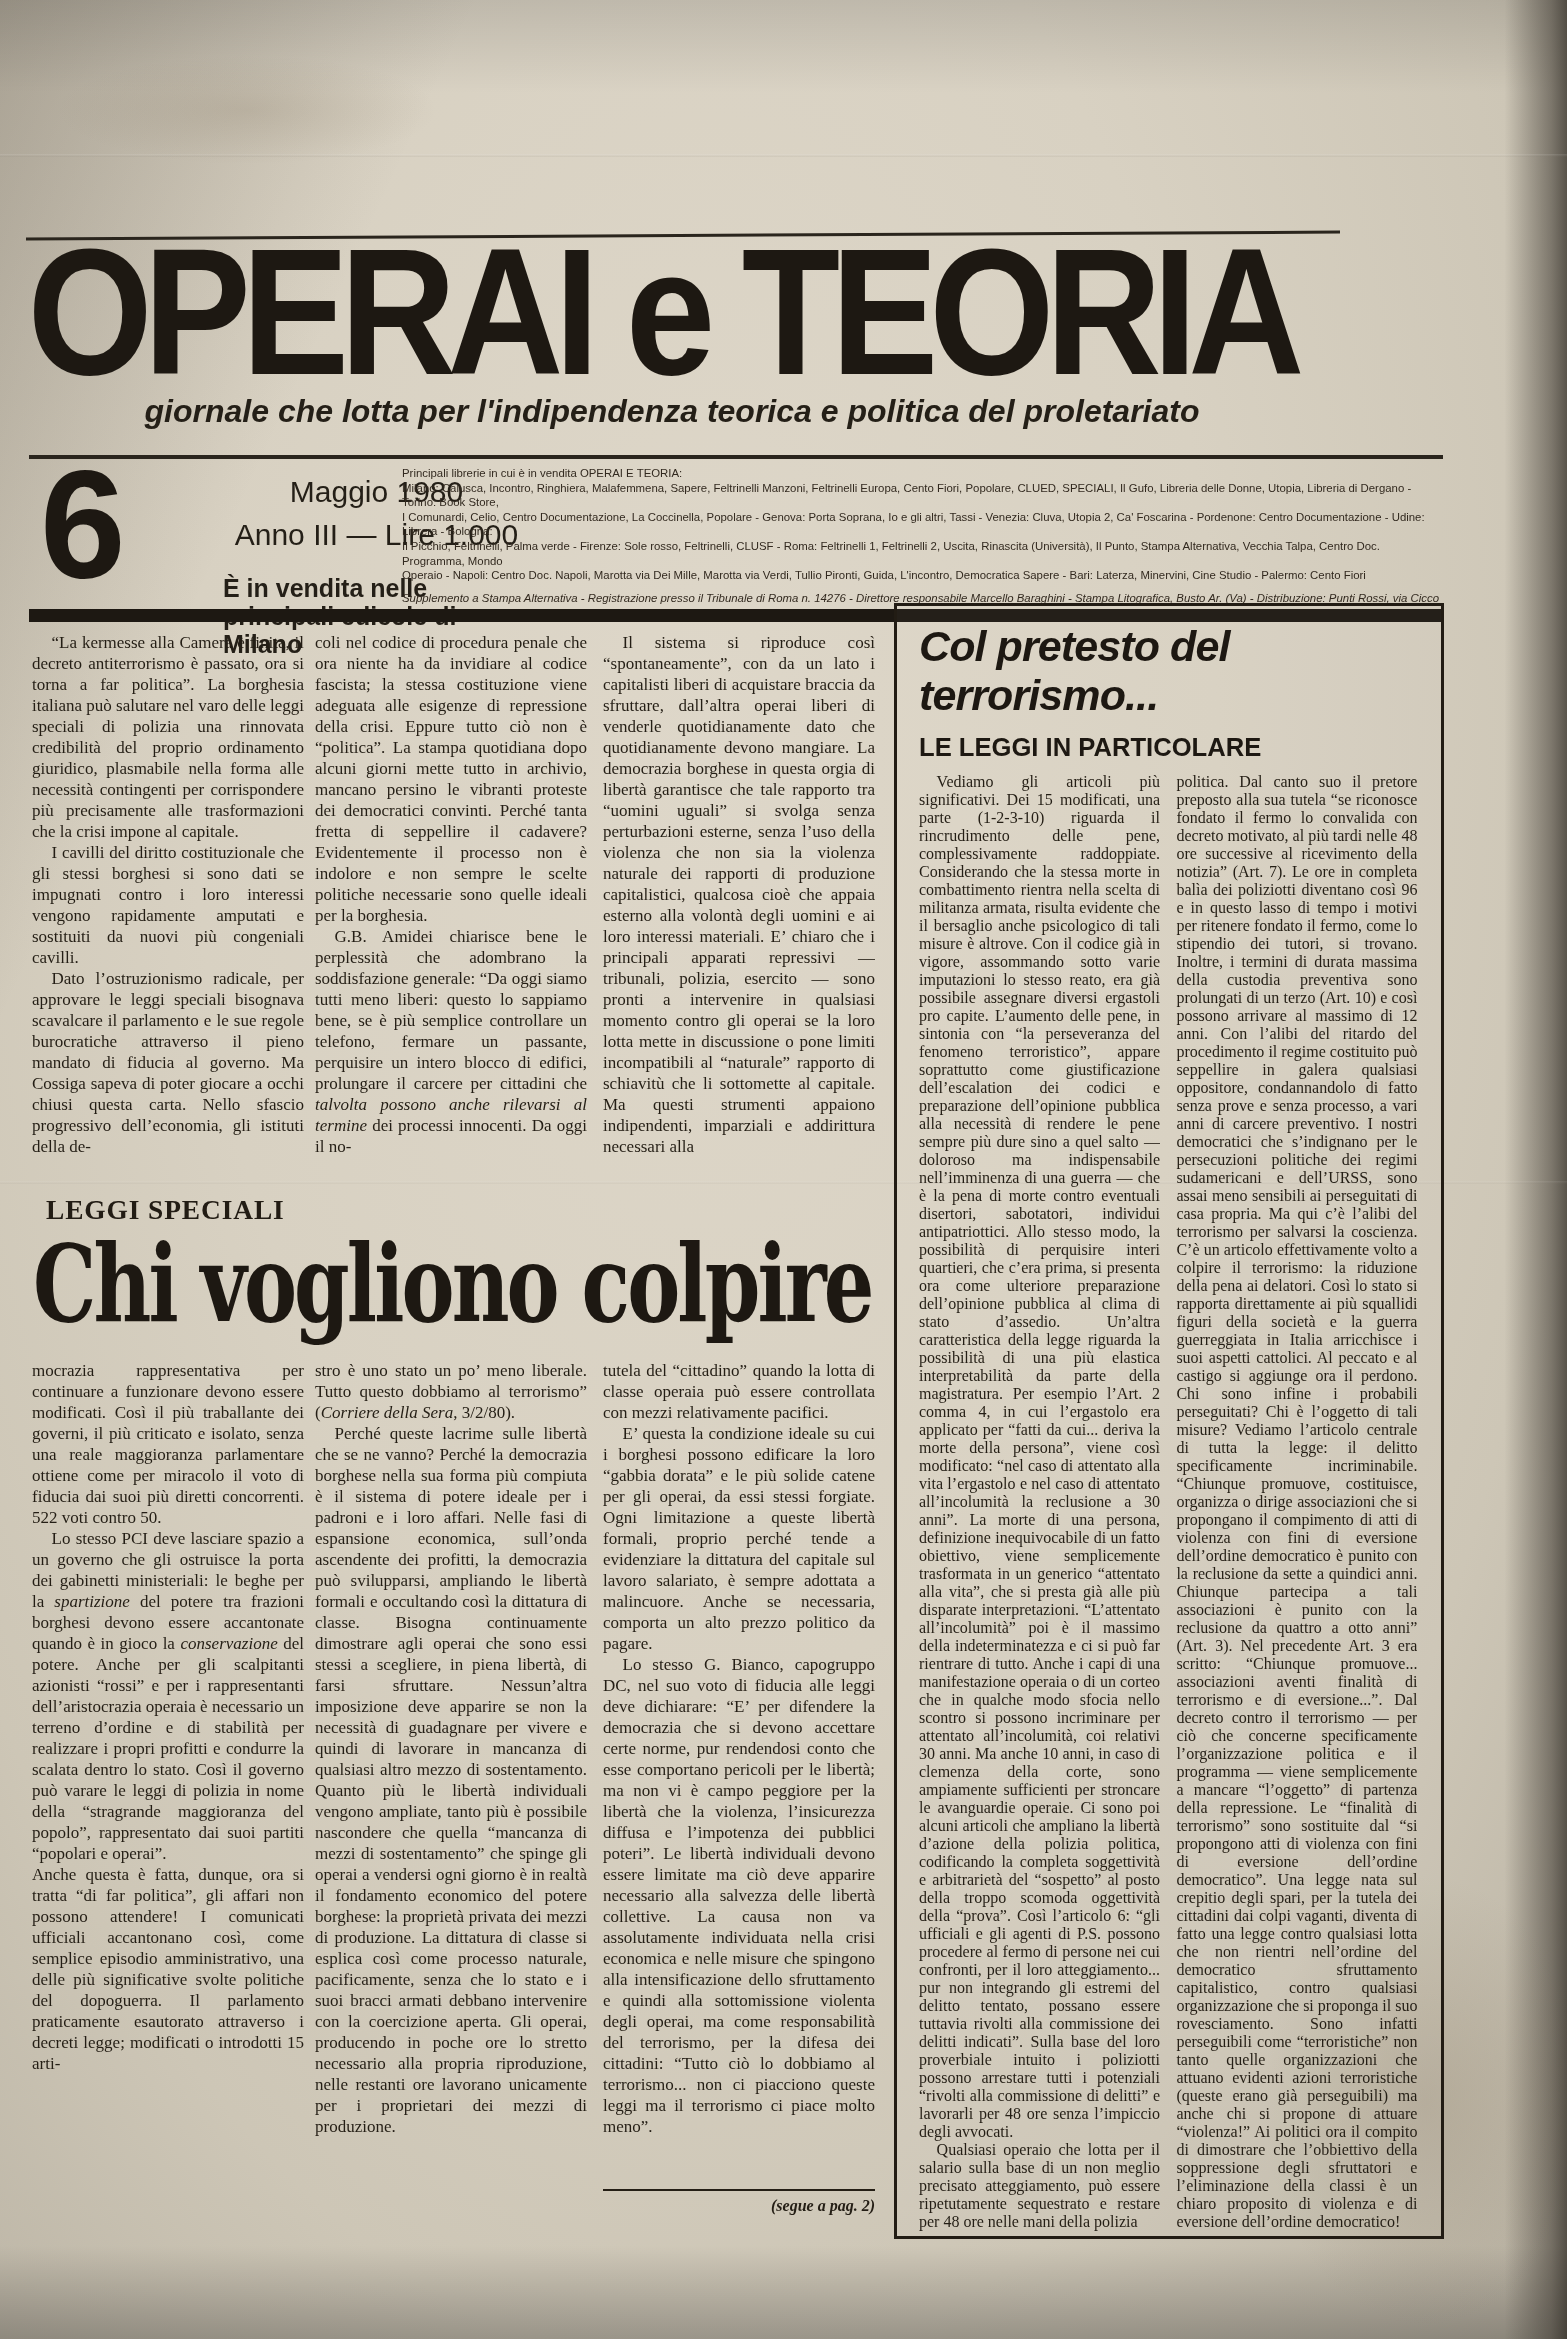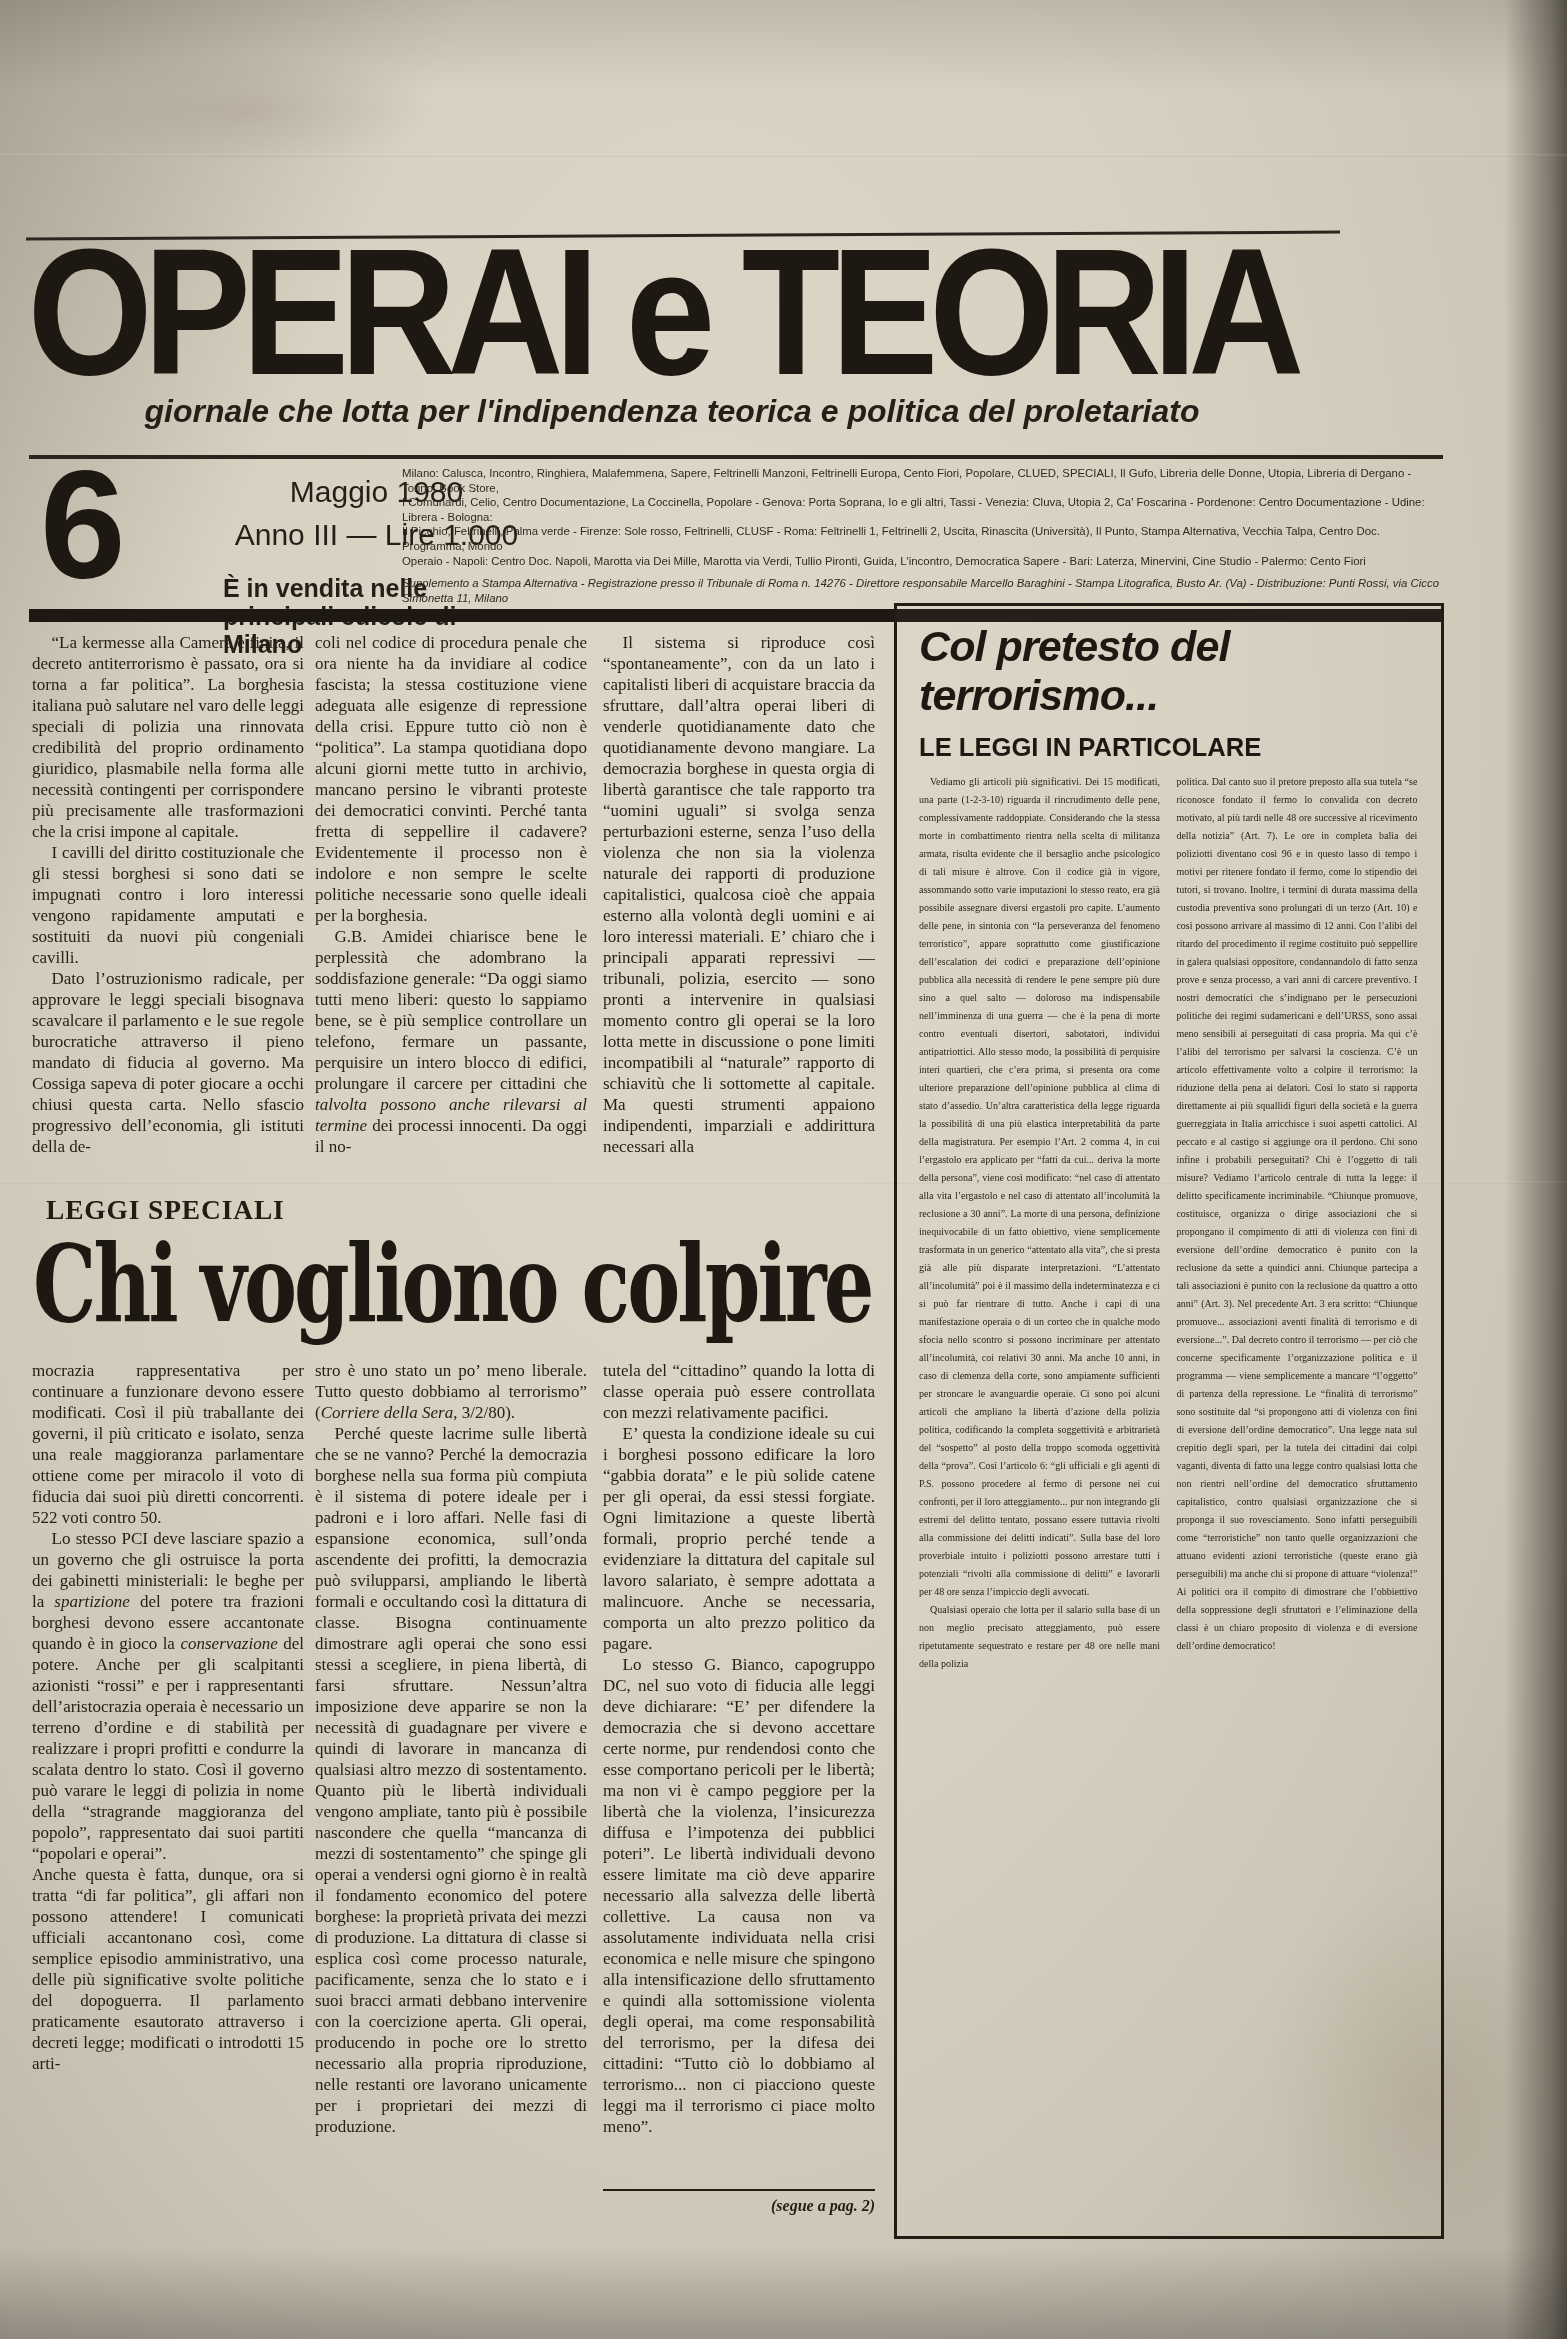--- a/index.html
+++ b/index.html
@@ -55,21 +55,21 @@
   .continuation{position:absolute;left:603px;top:2189px;width:272px;border-top:2.7px solid #241e15;
     padding-top:5.5px;text-align:right;font-style:italic;font-weight:bold;font-size:16px;color:#241e15;}
 
   
   .box{position:absolute;left:894px;top:603px;width:550px;height:1636px;border:3.7px solid #221c14;
     padding:12.8px 22px 14.6px 22px;background:rgba(255,255,255,.03);}
   .box-headline{margin:3.7px 0 0 0;font-family:"Liberation Sans",sans-serif;font-style:italic;font-weight:bold;
     font-size:43px;letter-spacing:-0.9px;color:#1d1812;}
   .box-subhead{margin:12.8px 0 0 0;font-family:"Liberation Sans",sans-serif;font-weight:bold;font-size:25.6px;color:#1d1812;}
   .box-cols{display:flex;gap:16.4px;margin-top:11px;}
-  .box-col{width:241px;height:1495px;overflow:hidden;text-align:justify;font-size:10px;line-height:18px;color:#241e15;}
+  .box-col{width:241px;height:1495px;overflow:hidden;text-align:justify;font-size:16px;line-height:18px;color:#241e15;}
   .box-col p{margin:0;text-indent:1.1em;}
   .box-col.cont p:first-child{text-indent:0;}
   em{font-style:italic;}
 </style>
 </head>
 <body>
 
 <div class="photo">
 
   <div class="crease" style="top:154px;opacity:.5"></div>
@@ -84,20 +84,21 @@
 
   <div class="issue-number">6</div>
   <div class="issue-meta">
     <div class="issue-date">Maggio 1980</div>
     <div class="issue-year">Anno III — Lire 1.000</div>
     <div class="issue-sales">È in vendita nelle principali edicole di Milano</div>
   </div>
 
   <div class="smallprint">
     <div class="sp-lines">
+        <p>Principali librerie in cui è in vendita OPERAI E TEORIA:</p>
         <p>Milano: Calusca, Incontro, Ringhiera, Malafemmena, Sapere, Feltrinelli Manzoni, Feltrinelli Europa, Cento Fiori, Popolare, CLUED, SPECIALI, Il Gufo, Libreria delle Donne, Utopia, Libreria di Dergano - Torino: Book Store,</p>
         <p>I Comunardi, Celio, Centro Documentazione, La Coccinella, Popolare - Genova: Porta Soprana, Io e gli altri, Tassi - Venezia: Cluva, Utopia 2, Ca' Foscarina - Pordenone: Centro Documentazione - Udine: Librera - Bologna:</p>
         <p>Il Picchio, Feltrinelli, Palma verde - Firenze: Sole rosso, Feltrinelli, CLUSF - Roma: Feltrinelli 1, Feltrinelli 2, Uscita, Rinascita (Università), Il Punto, Stampa Alternativa, Vecchia Talpa, Centro Doc. Programma, Mondo</p>
         <p>Operaio - Napoli: Centro Doc. Napoli, Marotta via Dei Mille, Marotta via Verdi, Tullio Pironti, Guida, L'incontro, Democratica Sapere - Bari: Laterza, Minervini, Cine Studio - Palermo: Cento Fiori</p>
       </div>
     <div class="sp-colophon">Supplemento a Stampa Alternativa - Registrazione presso il Tribunale di Roma n. 14276 - Direttore responsabile Marcello Baraghini - Stampa Litografica, Busto Ar. (Va) - Distribuzione: Punti Rossi, via Cicco Simonetta 11, Milano</div>
   </div>
 
   <div class="rule-thick"></div>
 

